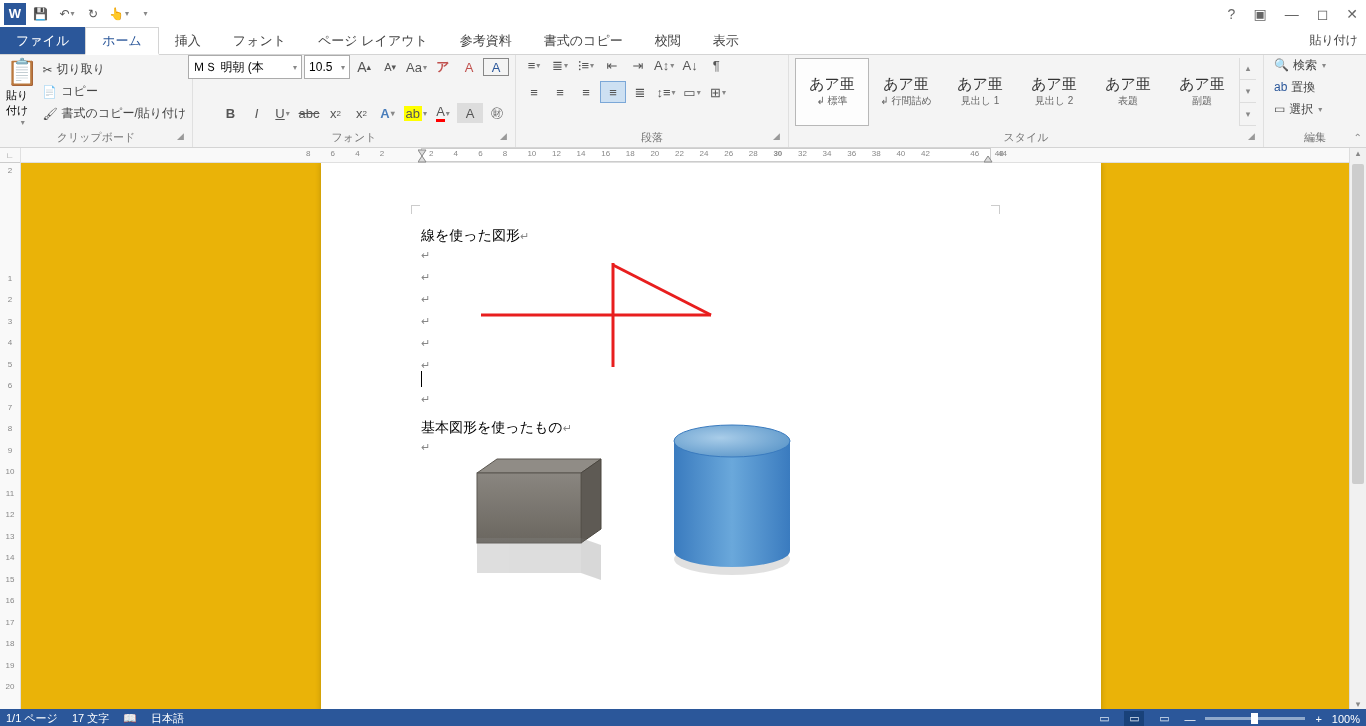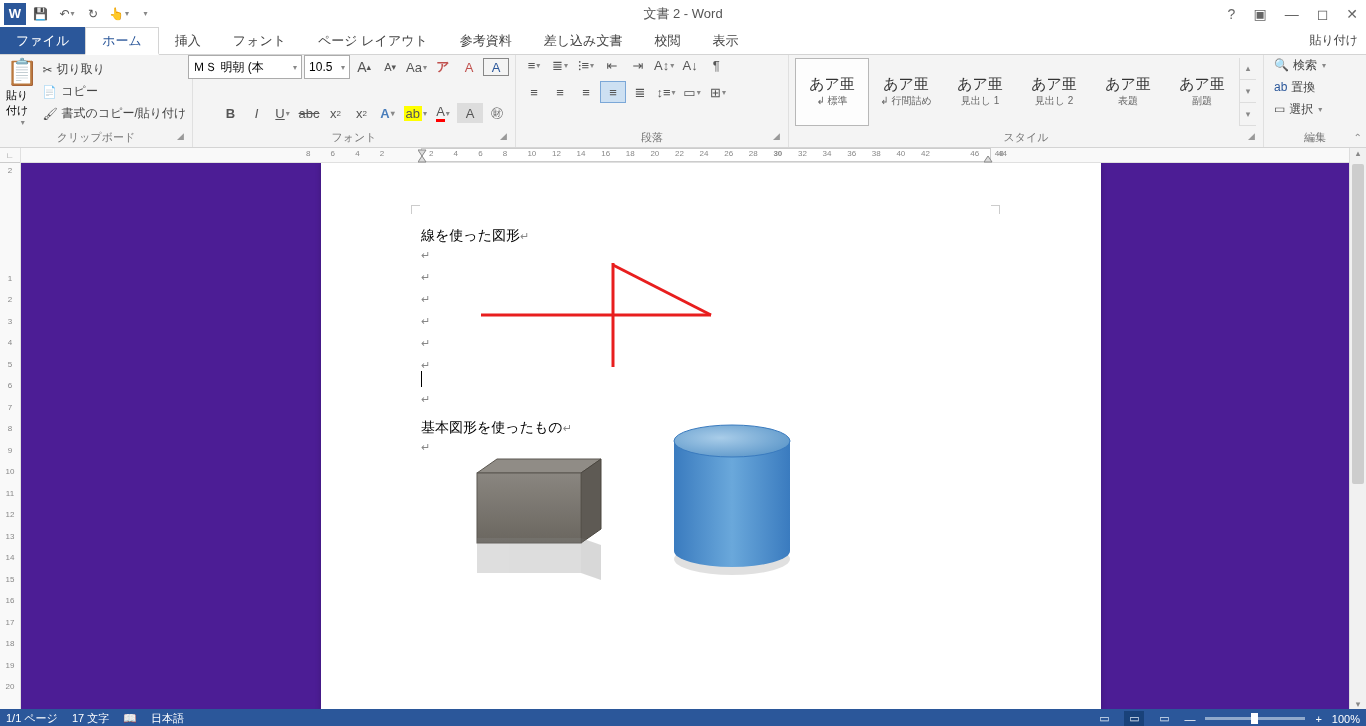--- a/index.html
+++ b/index.html
@@ -37,21 +37,21 @@
 .edit-item{display:flex;align-items:center;gap:4px;height:20px;padding:0 4px;cursor:pointer;color:#444;font-size:12px;white-space:nowrap}
 .workarea{position:relative;height:calc(726px - 27px - 27px - 92px - 19px);background:#f1f1f1;display:flex}
 .vruler{width:20px;background:#f9f9f9;border-right:1px solid #e0e0e0;font-size:8px;color:#888;position:relative}
 .vruler .tab-l{position:absolute;top:0;left:0;width:20px;height:14px;border-bottom:1px solid #ccc;display:flex;align-items:center;justify-content:center}
 .vruler .tick-col{position:absolute;top:14px;bottom:0;left:0;right:0}
 .vruler .vt{position:absolute;left:0;right:0;text-align:center}
 .hruler-wrap{flex:1;display:flex;flex-direction:column}
 .hruler{height:14px;background:#f9f9f9;border-bottom:1px solid #e0e0e0;position:relative;font-size:8px;color:#888}
 .hruler .white{position:absolute;top:0;bottom:0;background:#fff;border:1px solid #ccc;box-sizing:border-box}
 .hruler .ht{position:absolute;top:1px}
-.page-scroll{flex:1;overflow:hidden;position:relative;background:#4c1d95}
+.page-scroll{flex:1;overflow:hidden;position:relative;background:#eab308}
 .vscroll{width:16px;background:#f1f1f1;border-left:1px solid #ddd;position:relative}
 .vscroll .thumb{position:absolute;left:2px;right:2px;background:#cdcdcd;border-radius:2px}
 .page{position:absolute;background:#fff;box-shadow:0 0 6px rgba(0,0,0,.2)}
 .page .margin-mark{position:absolute;border:1px solid #ccc;width:8px;height:8px}
 .doc-text{position:absolute;font-family:"MS Mincho","MS 明朝",serif;font-size:14px;color:#000}
 .para-mark{color:#888;font-size:11px}
 .statusbar{height:19px;background:#2b579a;color:#fff;display:flex;align-items:center;font-size:11px;padding:0 6px;gap:14px}
 .statusbar .right{margin-left:auto;display:flex;align-items:center;gap:10px}
 .viewbtn{width:20px;height:16px;display:flex;align-items:center;justify-content:center;color:#dce6f2;cursor:pointer}
 .zoom-slider{width:100px;height:3px;background:#8fa9cc;position:relative}
@@ -76,38 +76,37 @@
         <span>↻</span>
       </div>
     <div class="qbtn">
         <span>👆</span>
         <span class="dd">▾</span>
       </div>
     <div class="qbtn">
         <span class="dd">▾</span>
       </div>
   </div>
-  <div class="title">文書 2 - Word</div>
   <div class="winbtns">
     <span>?</span>
     <span>▣</span>
     <span>—</span>
     <span>◻</span>
     <span>✕</span>
   </div>
 </div>
 
 <div class="tabs">
   <div class="tab file">ファイル</div>
   <div class="tab active">ホーム</div>
   <div class="tab">挿入</div>
   <div class="tab">フォント</div>
   <div class="tab">ページ レイアウト</div>
   <div class="tab">参考資料</div>
-  <div class="tab">差し込み文書</div>
+  <div class="tab">書式のコピー</div>
   <div class="tab">校閲</div>
   <div class="tab">表示</div>
   <div class="signin">貼り付け</div>
 </div>
 
 <div class="ribbon">
 
   <div class="group" style="width:180px">
     <div class="group-body">
       <div class="bigbtn">

